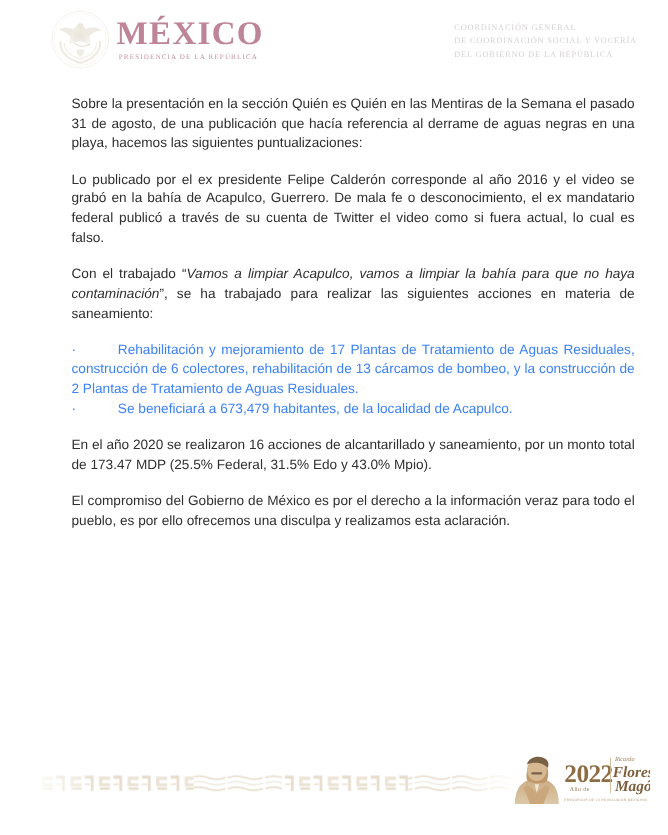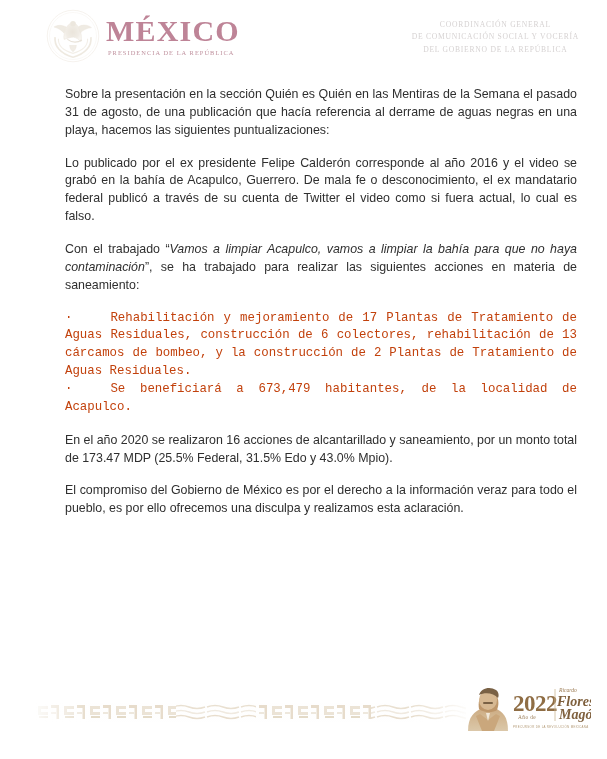--- a/index.html
+++ b/index.html
@@ -53,21 +53,21 @@
     font-size: 6.4px;
     letter-spacing: 1.05px;
     color: #c0929f;
     margin-top: 3px;
     margin-left: 2px;
   }
   .office {
     position: absolute;
     right: 28px;
     top: 19px;
-    text-align: center;
+    text-align: left;
     font-family: "Liberation Serif", serif;
     font-size: 7.6px;
     letter-spacing: 0.75px;
     line-height: 1.62;
     color: #d6d2d2;
   }
   .office div { white-space: nowrap; }
 
   
   .doc-body {
@@ -90,22 +90,21 @@
   }
 
   .bullets {
     margin: 0 0 15px 0;
   }
   .bullet-row {
     display: flex;
     text-align: justify;
     font-size: 12.4px;
     line-height: 1.44;
-    color: #c2410c;
-    font-family: Liberation Mono, monospace;
+    color: #3b82f6;
   }
   .bullet-text {
     flex: 1 1 auto;
     text-align: justify;
     text-align-last: left;
   }
   .bullet-text .tab { display: inline-block; width: 38px; }
 
   
   .footer {
@@ -167,21 +166,21 @@
     </svg>
 
     <div class="wordmark">
       <div class="wordmark-main">MÉXICO</div>
       <div class="wordmark-sub">PRESIDENCIA DE LA REPÚBLICA</div>
     </div>
   </div>
 
   <div class="office">
     <div>COORDINACIÓN GENERAL</div>
-    <div>DE COMUNICACIÓN SOCIAL Y VOCERÍA</div>
+    <div>DE COORDINACIÓN SOCIAL Y VOCERÍA</div>
     <div>DEL GOBIERNO DE LA REPÚBLICA</div>
   </div>
 </div>
 
 <div class="doc-body">
 
   <p class="para last-line-natural">Sobre la presentación en la sección Quién es Quién en las Mentiras de la Semana el pasado 31 de agosto, de una publicación que hacía referencia al derrame de aguas negras en una playa, hacemos las siguientes puntualizaciones:</p>
 
   <p class="para last-line-natural">Lo publicado por el ex presidente Felipe Calderón corresponde al año 2016 y el video se grabó en la bahía de Acapulco, Guerrero. De mala fe o desconocimiento, el ex mandatario federal publicó a través de su cuenta de Twitter el video como si fuera actual, lo cual es falso.</p>
 

